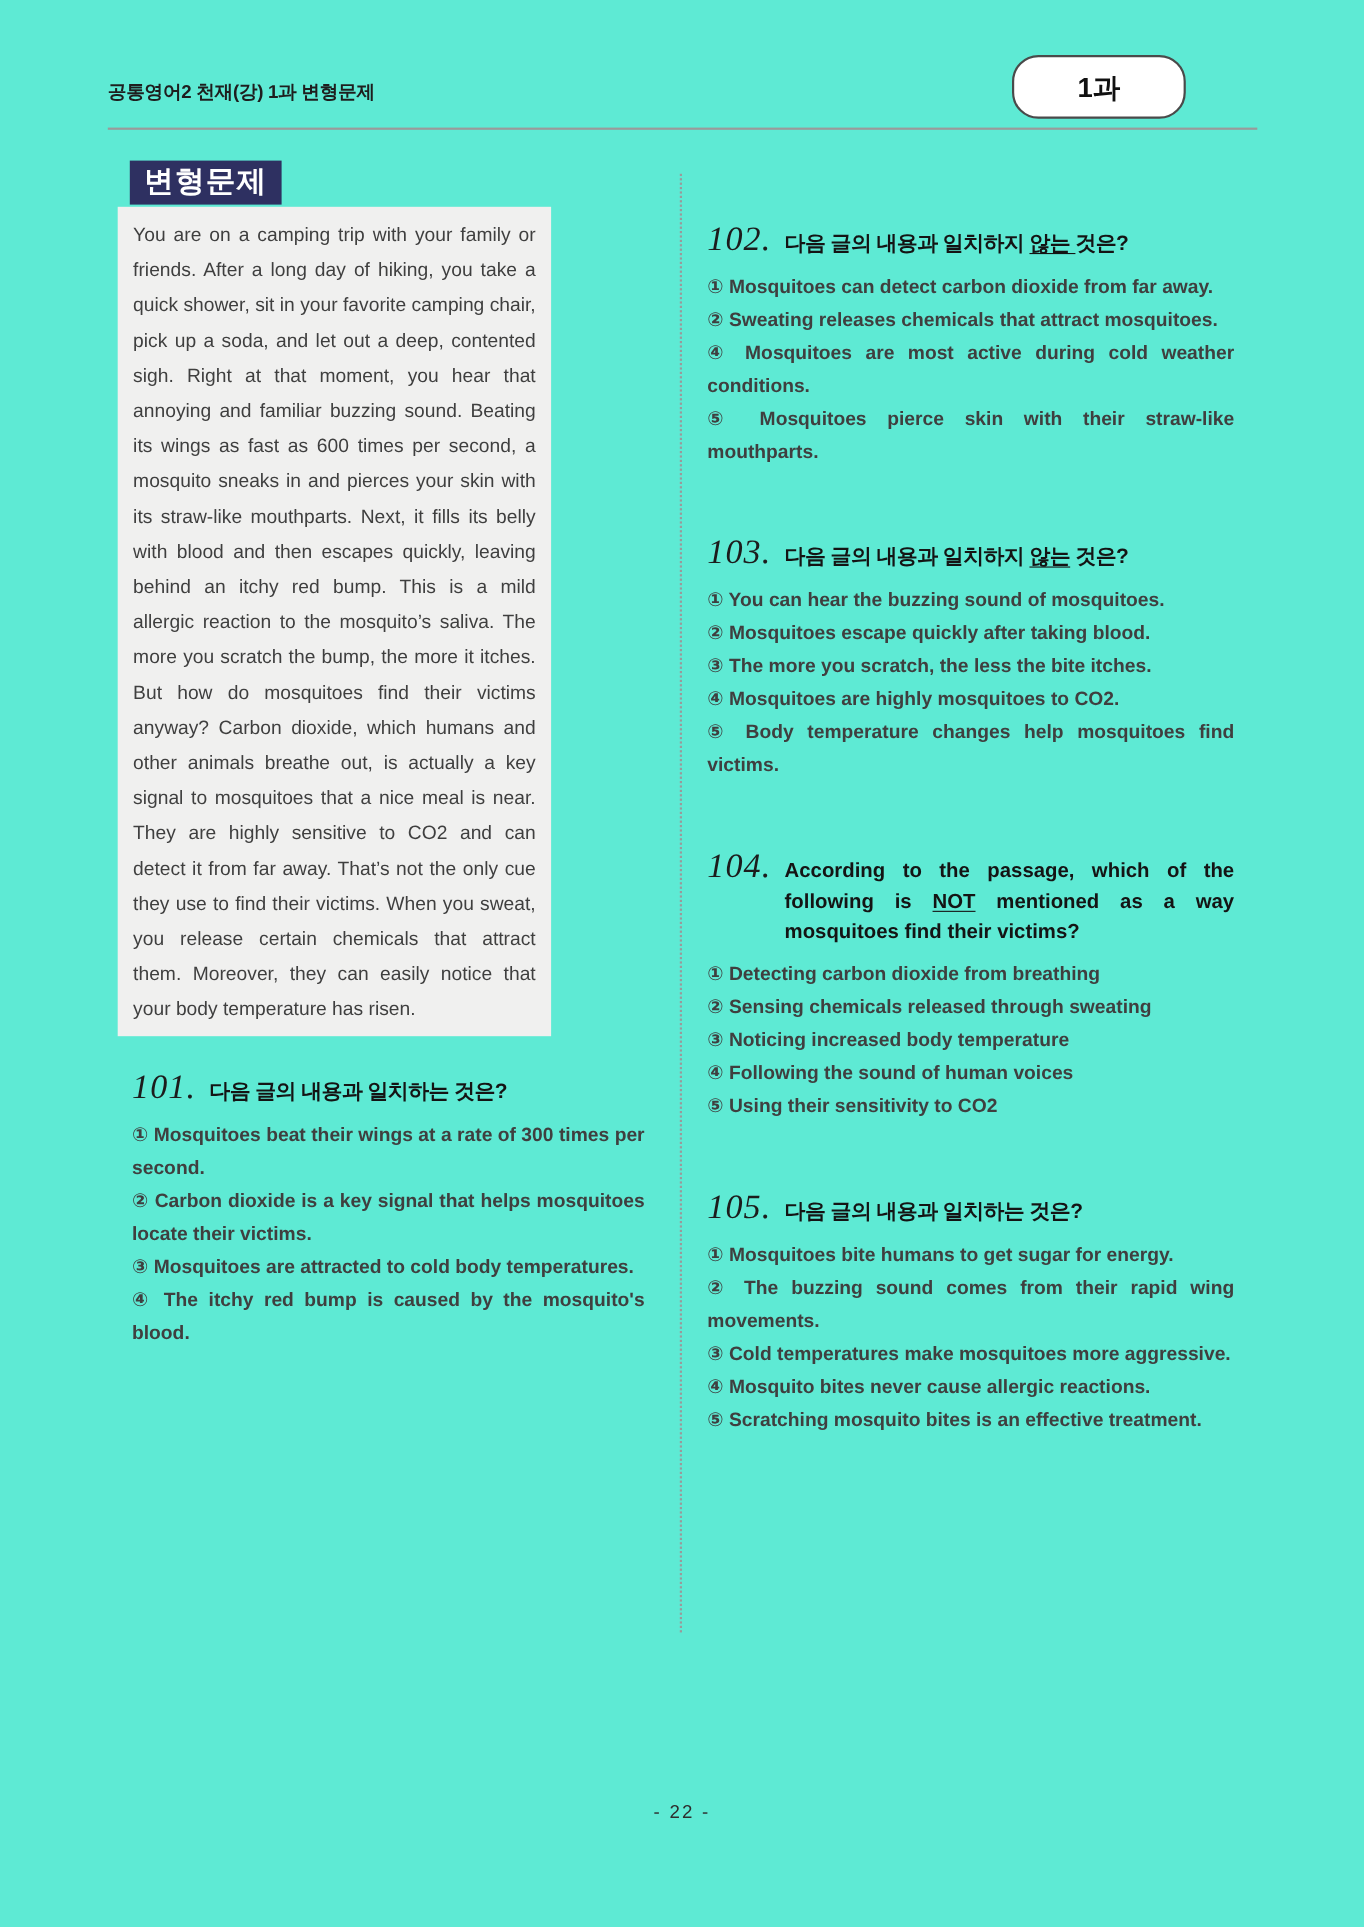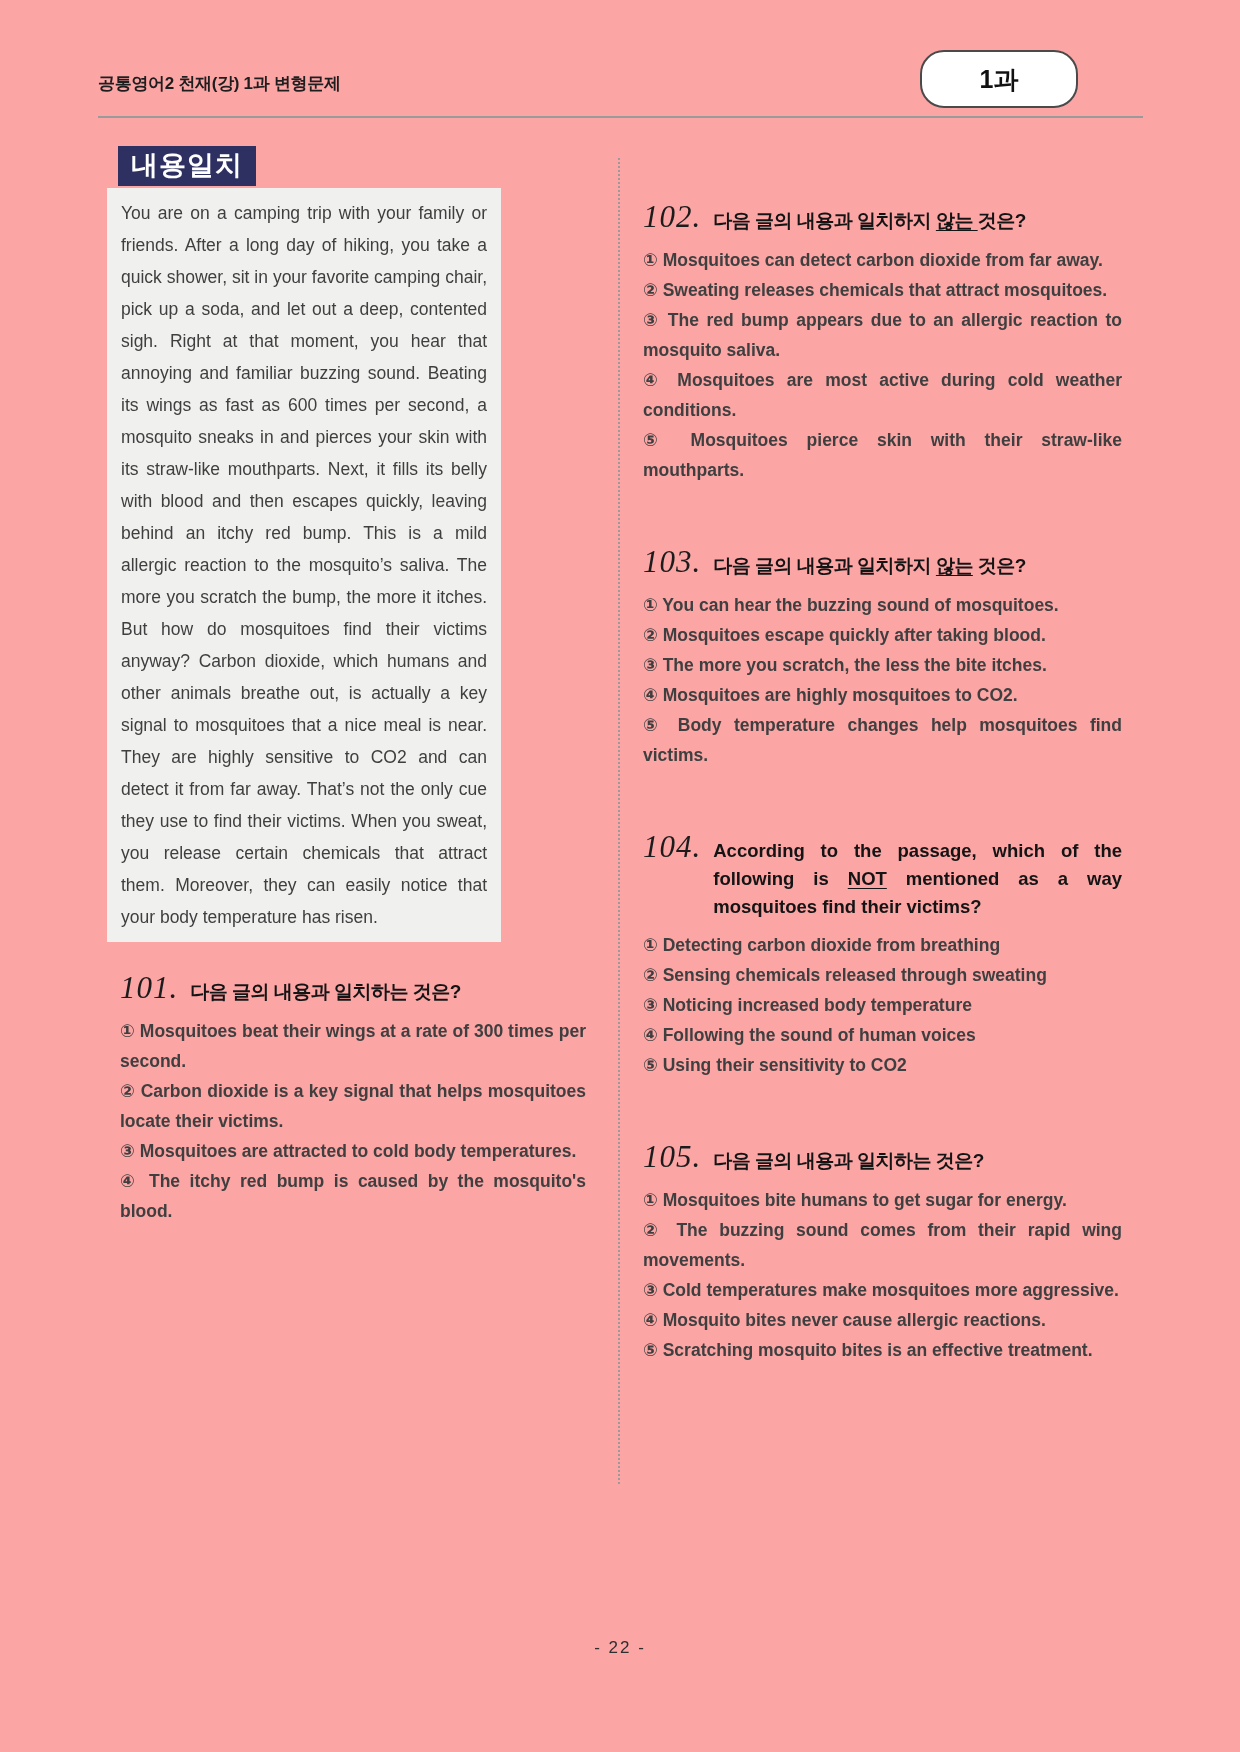--- a/index.html
+++ b/index.html
@@ -4,21 +4,21 @@
 <style>
   html, body {
     margin: 0;
     padding: 0;
     background: #ffffff;
   }
   .page {
     position: relative;
     width: 1240px;
     height: 1752px;
-    background: #fca5a5;
+    background: #5eead4;
     font-family: "Liberation Sans", "DejaVu Sans", sans-serif;
     color: #3f3f3f;
     overflow: hidden;
   }
   
   .header-title {
     position: absolute;
     left: 98px;
     top: 72px;
     font-size: 17px;
@@ -168,21 +168,21 @@
 
   <div class="header-title">공통영어2 천재(강) 1과 변형문제</div>
 
   <div class="chapter-box">1과</div>
 
   <div class="header-rule"></div>
 
   <div class="divider"></div>
 
   <div class="col-left">
-    <div class="section-badge" style="background: rgb(46, 48, 97);">내용일치</div>
+    <div class="section-badge" style="background: rgb(46, 48, 97);">변형문제</div>
     <div class="passage-box" style="background: rgb(240, 240, 239);">You are on a camping trip with your family or friends. After a long day of hiking, you take a quick shower, sit in your favorite camping chair, pick up a soda, and let out a deep, contented sigh. Right at that moment, you hear that annoying and familiar buzzing sound. Beating its wings as fast as 600 times per second, a mosquito sneaks in and pierces your skin with its straw-like mouthparts. Next, it fills its belly with blood and then escapes quickly, leaving behind an itchy red bump. This is a mild allergic reaction to the mosquito’s saliva. The more you scratch the bump, the more it itches. But how do mosquitoes find their victims anyway? Carbon dioxide, which humans and other animals breathe out, is actually a key signal to mosquitoes that a nice meal is near. They are highly sensitive to CO2 and can detect it from far away. That’s not the only cue they use to find their victims. When you sweat, you release certain chemicals that attract them. Moreover, they can easily notice that your body temperature has risen.</div>
     <div>
         <div class="q-block">
           <div class="q-header">
             <span class="q-num">101.</span>
             <span class="q-title"><span>다음 글의 내용과 일치하는 것은?</span></span>
           </div>
           <div class="q-options">
             <div class="option">① Mosquitoes beat their wings at a rate of 300 times per second.</div>
             <div class="option">② Carbon dioxide is a key signal that helps mosquitoes locate their victims.</div>
@@ -196,21 +196,20 @@
   <div class="col-right">
     <div>
         <div class="q-block">
           <div class="q-header">
             <span class="q-num">102.</span>
             <span class="q-title"><span>다음 글의 내용과 일치하지 </span><span class="u">않는 </span><span>것은?</span></span>
           </div>
           <div class="q-options">
             <div class="option">① Mosquitoes can detect carbon dioxide from far away.</div>
             <div class="option">② Sweating releases chemicals that attract mosquitoes.</div>
-            <div class="option">③ The red bump appears due to an allergic reaction to mosquito saliva.</div>
             <div class="option">④ Mosquitoes are most active during cold weather conditions.</div>
             <div class="option">⑤ Mosquitoes pierce skin with their straw-like mouthparts.</div>
           </div>
         </div>
         <div class="q-block">
           <div class="q-header">
             <span class="q-num">103.</span>
             <span class="q-title"><span>다음 글의 내용과 일치하지 </span><span class="u">않는</span><span> 것은?</span></span>
           </div>
           <div class="q-options">

